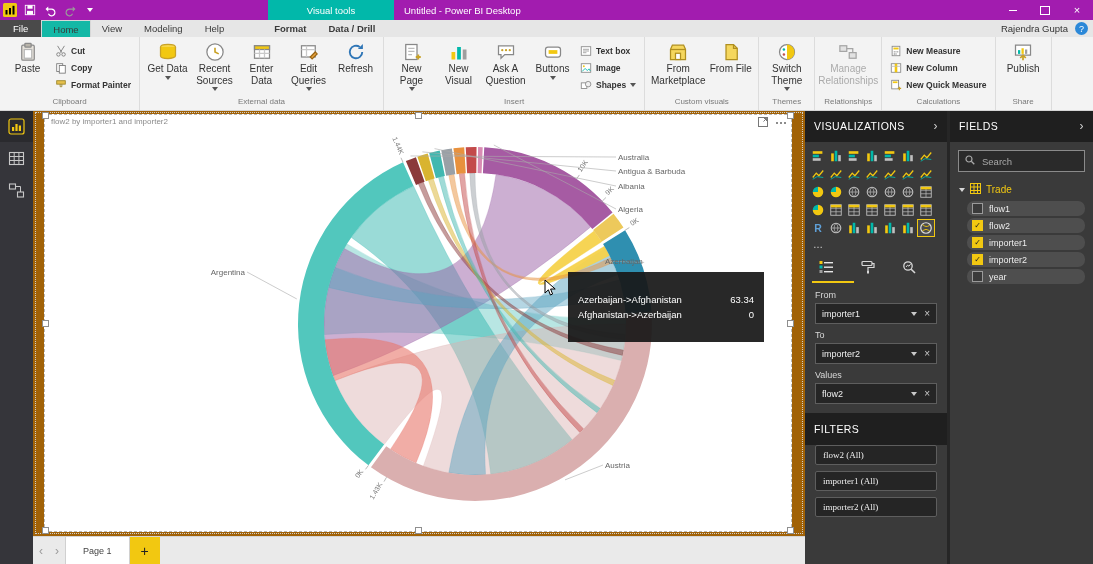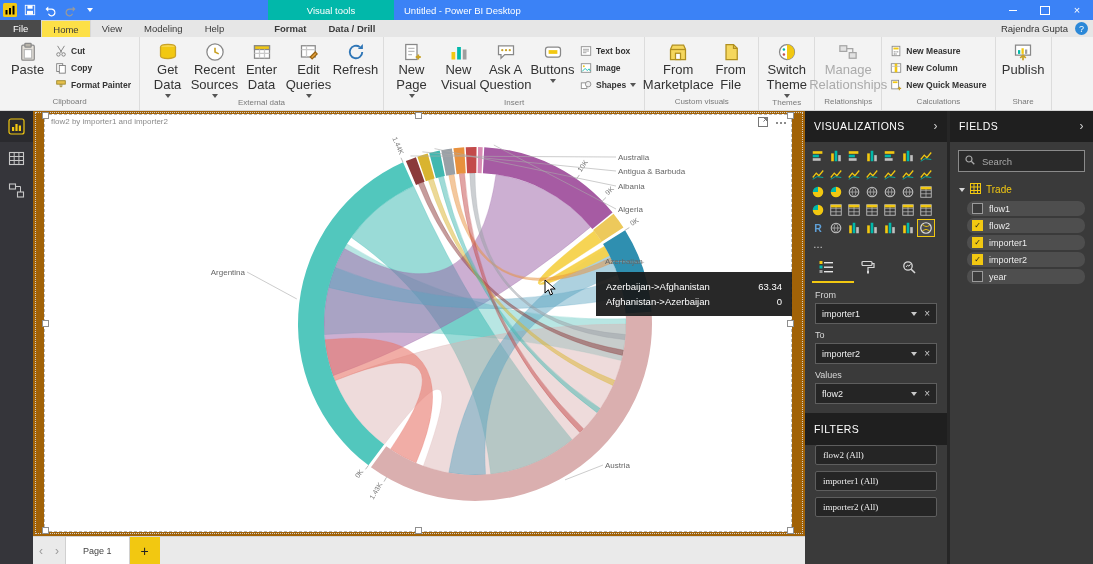--- a/index.html
+++ b/index.html
@@ -1,41 +1,41 @@
 <!DOCTYPE html>
 <html><head>
 <meta charset="utf-8">
 <style>
   html,body{margin:0;padding:0;background:#888;}
   #root{position:relative;width:1093px;height:564px;background:#fff;overflow:hidden;
         font-family:"Liberation Sans",sans-serif;font-size:10px;color:#333;}
   
-  .titlebar{position:absolute;left:0;top:0;width:100%;height:20px;background:#3b82f6;display:flex;align-items:center;color:#fff;z-index:20;}
+  .titlebar{position:absolute;left:0;top:0;width:100%;height:20px;background:#a21caf;display:flex;align-items:center;color:#fff;z-index:20;}
   .tb-ic{width:20px;height:20px;display:flex;align-items:center;justify-content:center;}
   .ctxblock{position:absolute;left:268px;top:0;width:126px;height:20px;background:#01B8AA;color:#fff;
             display:flex;align-items:center;justify-content:center;font-size:9.5px;}
   .wintitle{position:absolute;left:404px;top:0;height:20px;display:flex;align-items:center;font-size:9.5px;color:#fff;}
   .winbtns{margin-left:auto;display:flex;height:20px;}
   .winbtn{width:32px;height:20px;display:flex;align-items:center;justify-content:center;color:#fff;font-size:11px;}
   .minline{width:8px;height:1px;background:#fff;display:block;}
   .maxbox{width:8px;height:7px;border:1px solid #fff;display:block;}
   
   .tabrow{position:absolute;left:0;top:20px;width:100%;height:17px;background:#E6E6E6;display:flex;align-items:stretch;font-size:9.5px;z-index:19;}
   .ftab{background:#4A4A4A;color:#fff;display:flex;align-items:center;padding:0 13px;}
   .tab{display:flex;align-items:center;padding:0 11px;color:#3a3a3a;}
-  .tab.active{background:#fde047;border:1px solid #D8D8D8;border-bottom:none;}
+  .tab.active{background:#14b8a6;border:1px solid #D8D8D8;border-bottom:none;}
   .ctxtabs{display:flex;margin-left:28px;font-weight:bold;}
   .userarea{margin-left:auto;display:flex;align-items:center;gap:7px;padding-right:5px;color:#333;}
   .helpcirc{width:13px;height:13px;border-radius:50%;background:#2B88D8;color:#fff;display:flex;align-items:center;justify-content:center;font-size:9px;}
   
   .ribbon{position:absolute;left:0;top:37px;width:100%;height:73px;background:#F3F3F3;border-bottom:1px solid #D5D5D5;display:flex;z-index:18;}
   .rgroup{height:100%;border-right:1px solid #DCDCDC;display:flex;flex-direction:column;}
   .ritems{flex:1;display:flex;align-items:flex-start;padding:3px 5px 0;gap:2px;}
   .glabel{height:13px;text-align:center;font-size:8px;color:#7A7A7A;}
-  .bigbtn{width:45px;display:flex;flex-direction:column;align-items:center;gap:1px;padding-top:2px;font-size:13px;color:#333;text-align:center;line-height:1.15;}
+  .bigbtn{width:45px;display:flex;flex-direction:column;align-items:center;gap:1px;padding-top:2px;font-size:10px;color:#333;text-align:center;line-height:1.15;}
   .bigbtn.wide{width:56px;}
   .bigbtn.disabled{color:#ABABAB;}
   .smallcol{display:flex;flex-direction:column;gap:1px;padding-top:3px;}
   .smallbtn{display:flex;align-items:center;gap:4px;font-size:8.5px;height:16px;padding:0 3px;color:#333;white-space:nowrap;font-weight:bold;}
   .caret{width:0;height:0;border-left:3px solid transparent;border-right:3px solid transparent;border-top:4px solid #555;display:inline-block;}
   .i20 svg{width:20px;height:20px;display:block;}
   .i13 svg{width:12px;height:12px;display:block;}
   
   .leftnav{position:absolute;left:0;top:110px;width:33px;height:454px;background:#35353A;z-index:15;}
   .navicon{width:33px;height:32px;display:flex;align-items:center;justify-content:center;}
@@ -44,21 +44,21 @@
   .canvas{position:absolute;left:33px;top:110px;width:772px;height:426px;background:#a16207;}
   .canvas::before{content:"";position:absolute;inset:2px;border:1px dotted #CFCFCF;pointer-events:none;}
   .vframe{position:absolute;left:11px;top:4px;width:746px;height:416px;border:1px dashed #B8B8B8;background:#fff;}
   .handle{position:absolute;width:5px;height:5px;background:#fff;border:1px solid #8F8F8F;}
   .vtitle{position:absolute;left:6px;top:2px;font-size:8px;color:#8A8A8A;white-space:nowrap;}
   .vtools{position:absolute;right:5px;top:2px;display:flex;align-items:center;gap:8px;}
   .dots3{display:flex;gap:2px;}
   .dots3 i{width:2px;height:2px;border-radius:50%;background:#666;}
   
   .tooltip{position:absolute;left:568px;top:272px;width:176px;background:rgba(24,24,24,0.93);color:#fff;
-           font-size:9.5px;padding:7px 10px;z-index:12;margin-left:28px;}
+           font-size:9.5px;padding:20px 10px;z-index:12;}
   .tiprow{display:flex;justify-content:space-between;gap:10px;line-height:1.6;}
   
   .pagebar{position:absolute;left:33px;top:536px;width:772px;height:28px;background:#EAEAEA;border-top:1px solid #D5D5D5;display:flex;align-items:stretch;z-index:15;}
   .pgarrow{width:16px;display:flex;align-items:center;justify-content:center;color:#9a9a9a;font-size:12px;}
   .ptab{background:#fff;border-left:1px solid #D0D0D0;border-right:1px solid #D0D0D0;display:flex;align-items:center;padding:0 17px;font-size:9px;color:#444;}
   .plustab{width:30px;background:#F2C811;display:flex;align-items:center;justify-content:center;font-size:14px;color:#222;}
   
   .rpanels{position:absolute;left:805px;top:110px;width:288px;height:454px;background:#262626;display:flex;gap:3px;z-index:16;}
   .pcol{background:#3A3A3A;overflow:hidden;}
   .pcol.vis{width:142px;}

